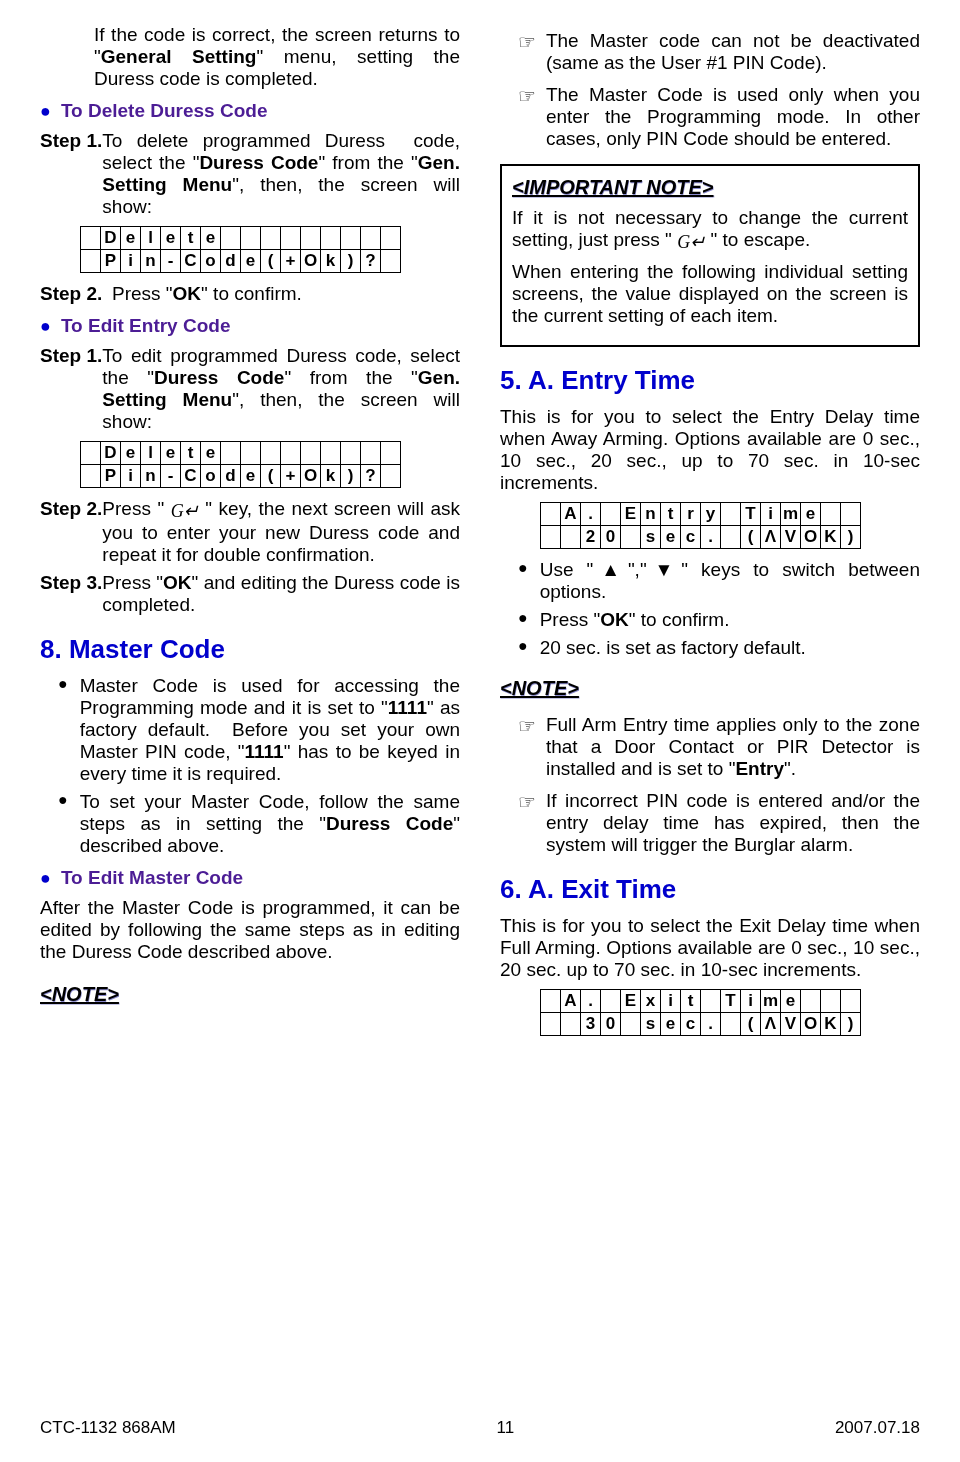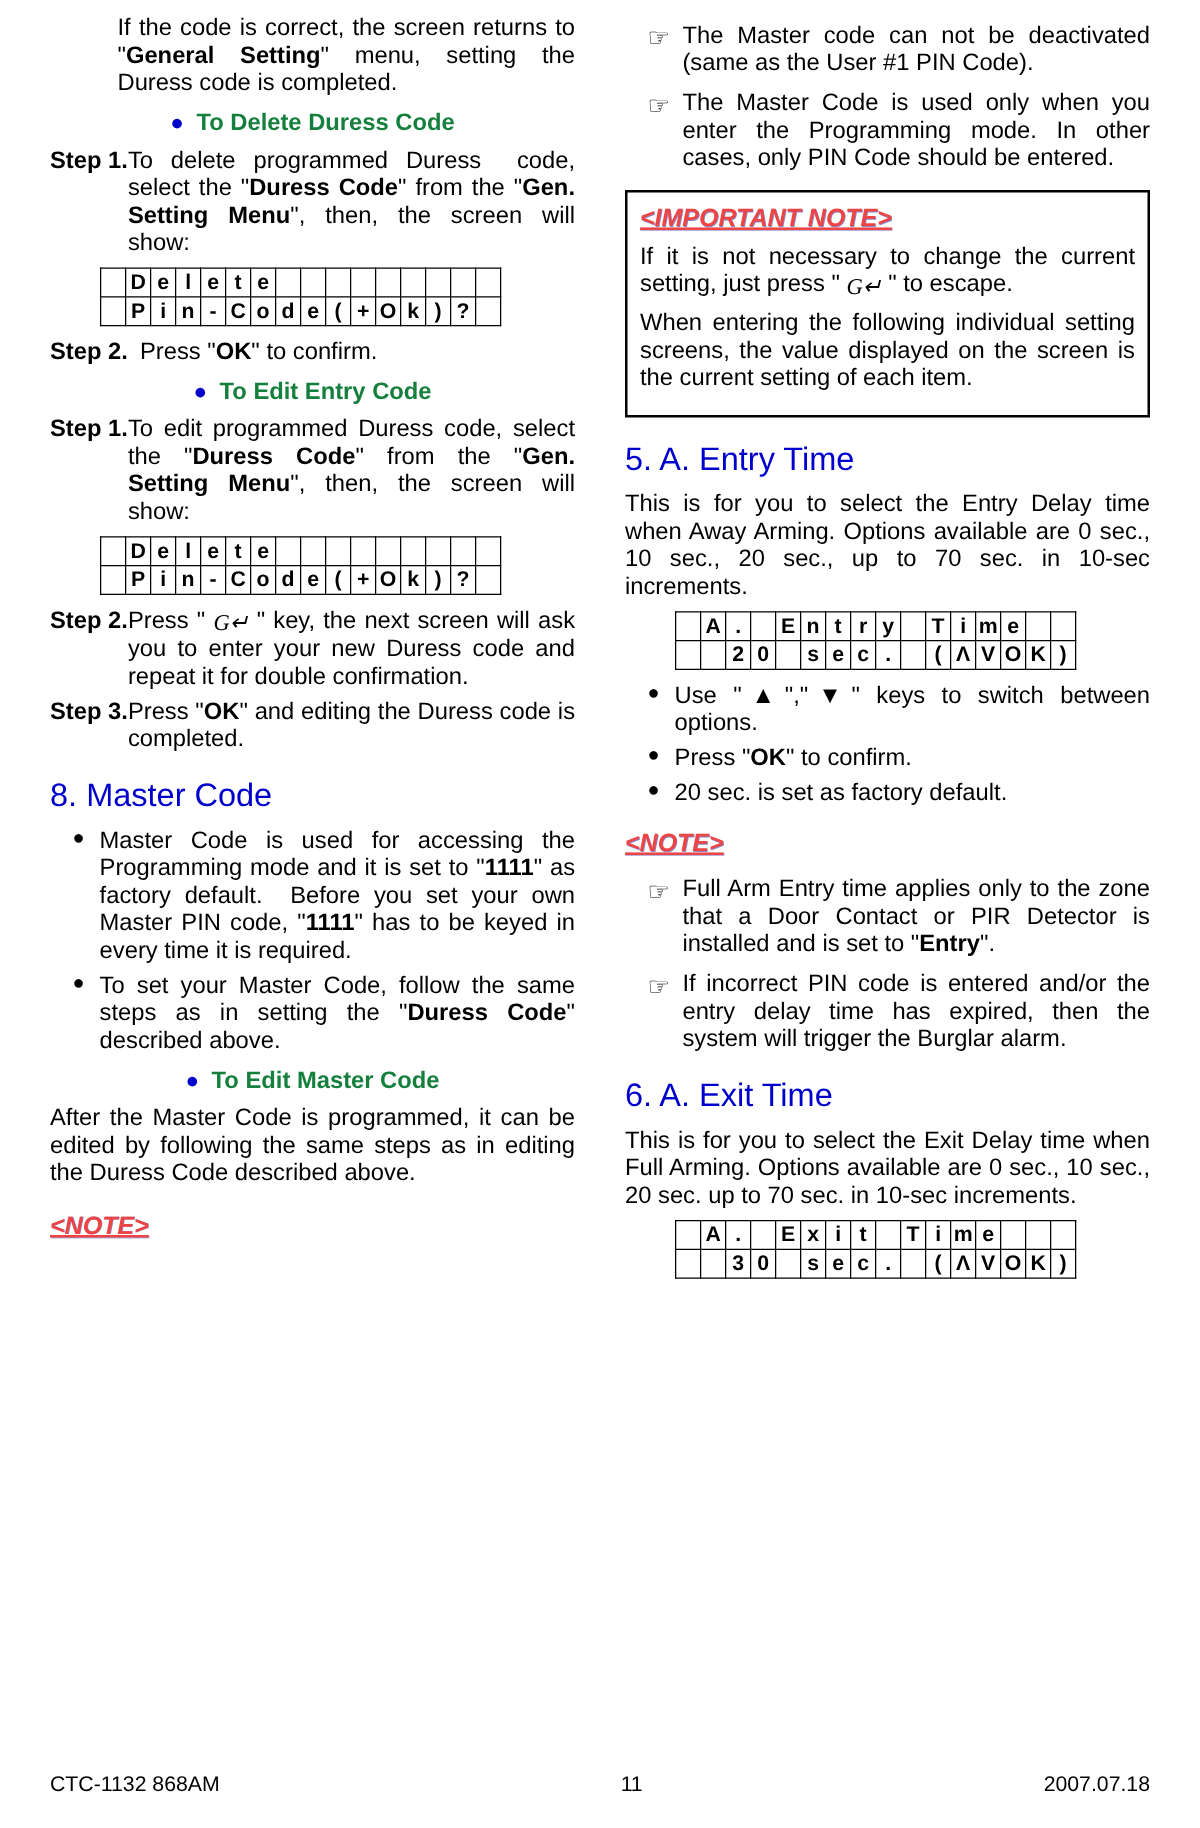--- a/index.html
+++ b/index.html
@@ -9,58 +9,57 @@
     height: 1462px;
     font-family: Arial, Helvetica, sans-serif;
     font-size: 19px;
     background: #fff;
     color: #000;
     position: relative;
     box-sizing: border-box;
   }
   .page {
     display: flex;
-    padding: 12px 40px 0 40px;
+    padding: 24px 40px 0 40px;
     gap: 40px;
     box-sizing: border-box;
   }
   .col {
     flex: 1;
     min-width: 0;
   }
   p { margin: 0 0 8px 0; }
   .justify { text-align: justify; }
   .indent { margin-left: 54px; }
   .blue-bullet-head {
-    color: #15803d;
+    color: #4c1d95;
     font-weight: bold;
     margin: 10px 0 8px 0;
-    text-align: center;
   }
   .blue-bullet-head::before {
     content: "●";
     color: #0000cc;
     margin-right: 10px;
     font-size: 18px;
   }
   .black-bullet { display: flex; margin: 6px 0 6px 18px; }
   .black-bullet .dot { flex: 0 0 auto; margin-right: 12px; font-size:16px; }
   .black-bullet .bt { flex: 1; text-align: justify; }
   .step { display: flex; margin: 6px 0; }
   .step .lab { flex: 0 0 62px; font-weight: bold; white-space: nowrap; }
   .step .txt { flex: 1; text-align: justify; }
   .section-head {
     color: #0000cc;
     font-family: "Trebuchet MS", Arial, sans-serif;
-    font-weight: normal;
+    font-weight: bold;
     font-size: 26px;
     margin: 18px 0 10px 0;
   }
   .note-label {
-    color: #ef4444;
+    color: #000000;
     font-style: italic;
     font-weight: bold;
     text-decoration: underline;
     font-family: "Trebuchet MS", Arial, sans-serif;
     font-size: 20px;
     margin: 12px 0 8px 0;
     display: inline-block;
     text-shadow: 0.5px 0.5px 0.5px #8888cc;
   }
   .hand { display: flex; margin: 6px 0 10px 18px; }

